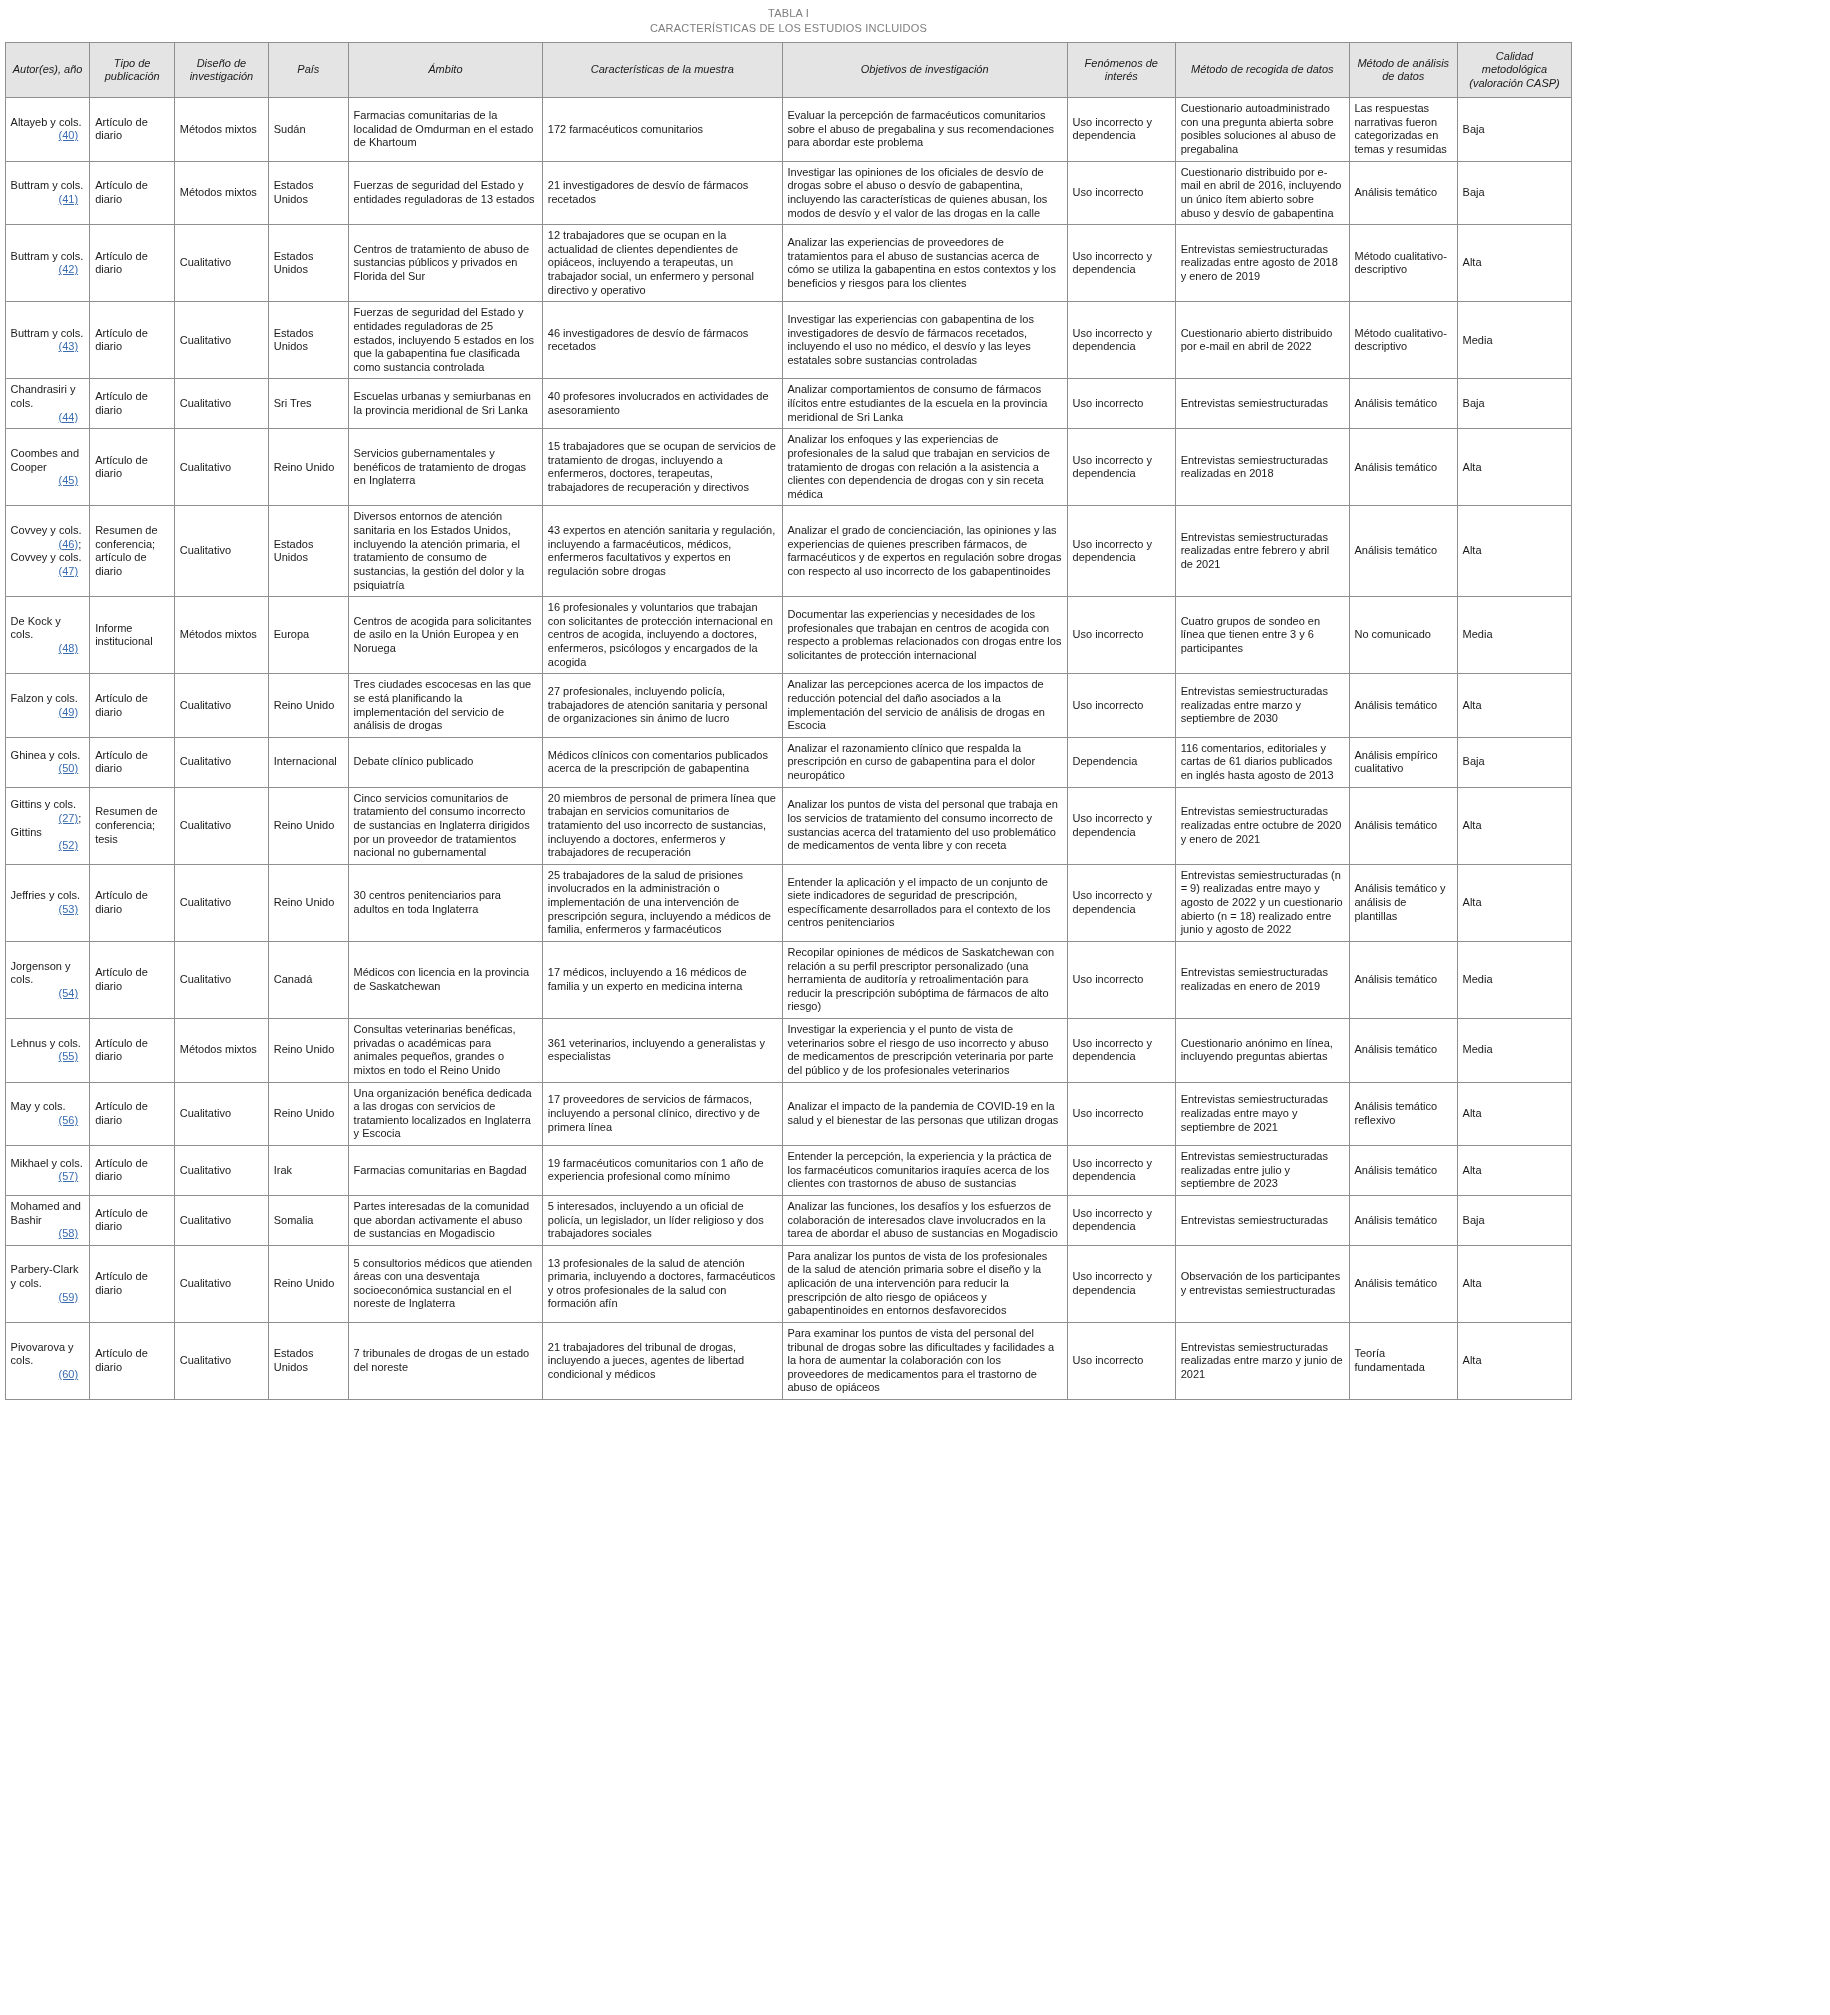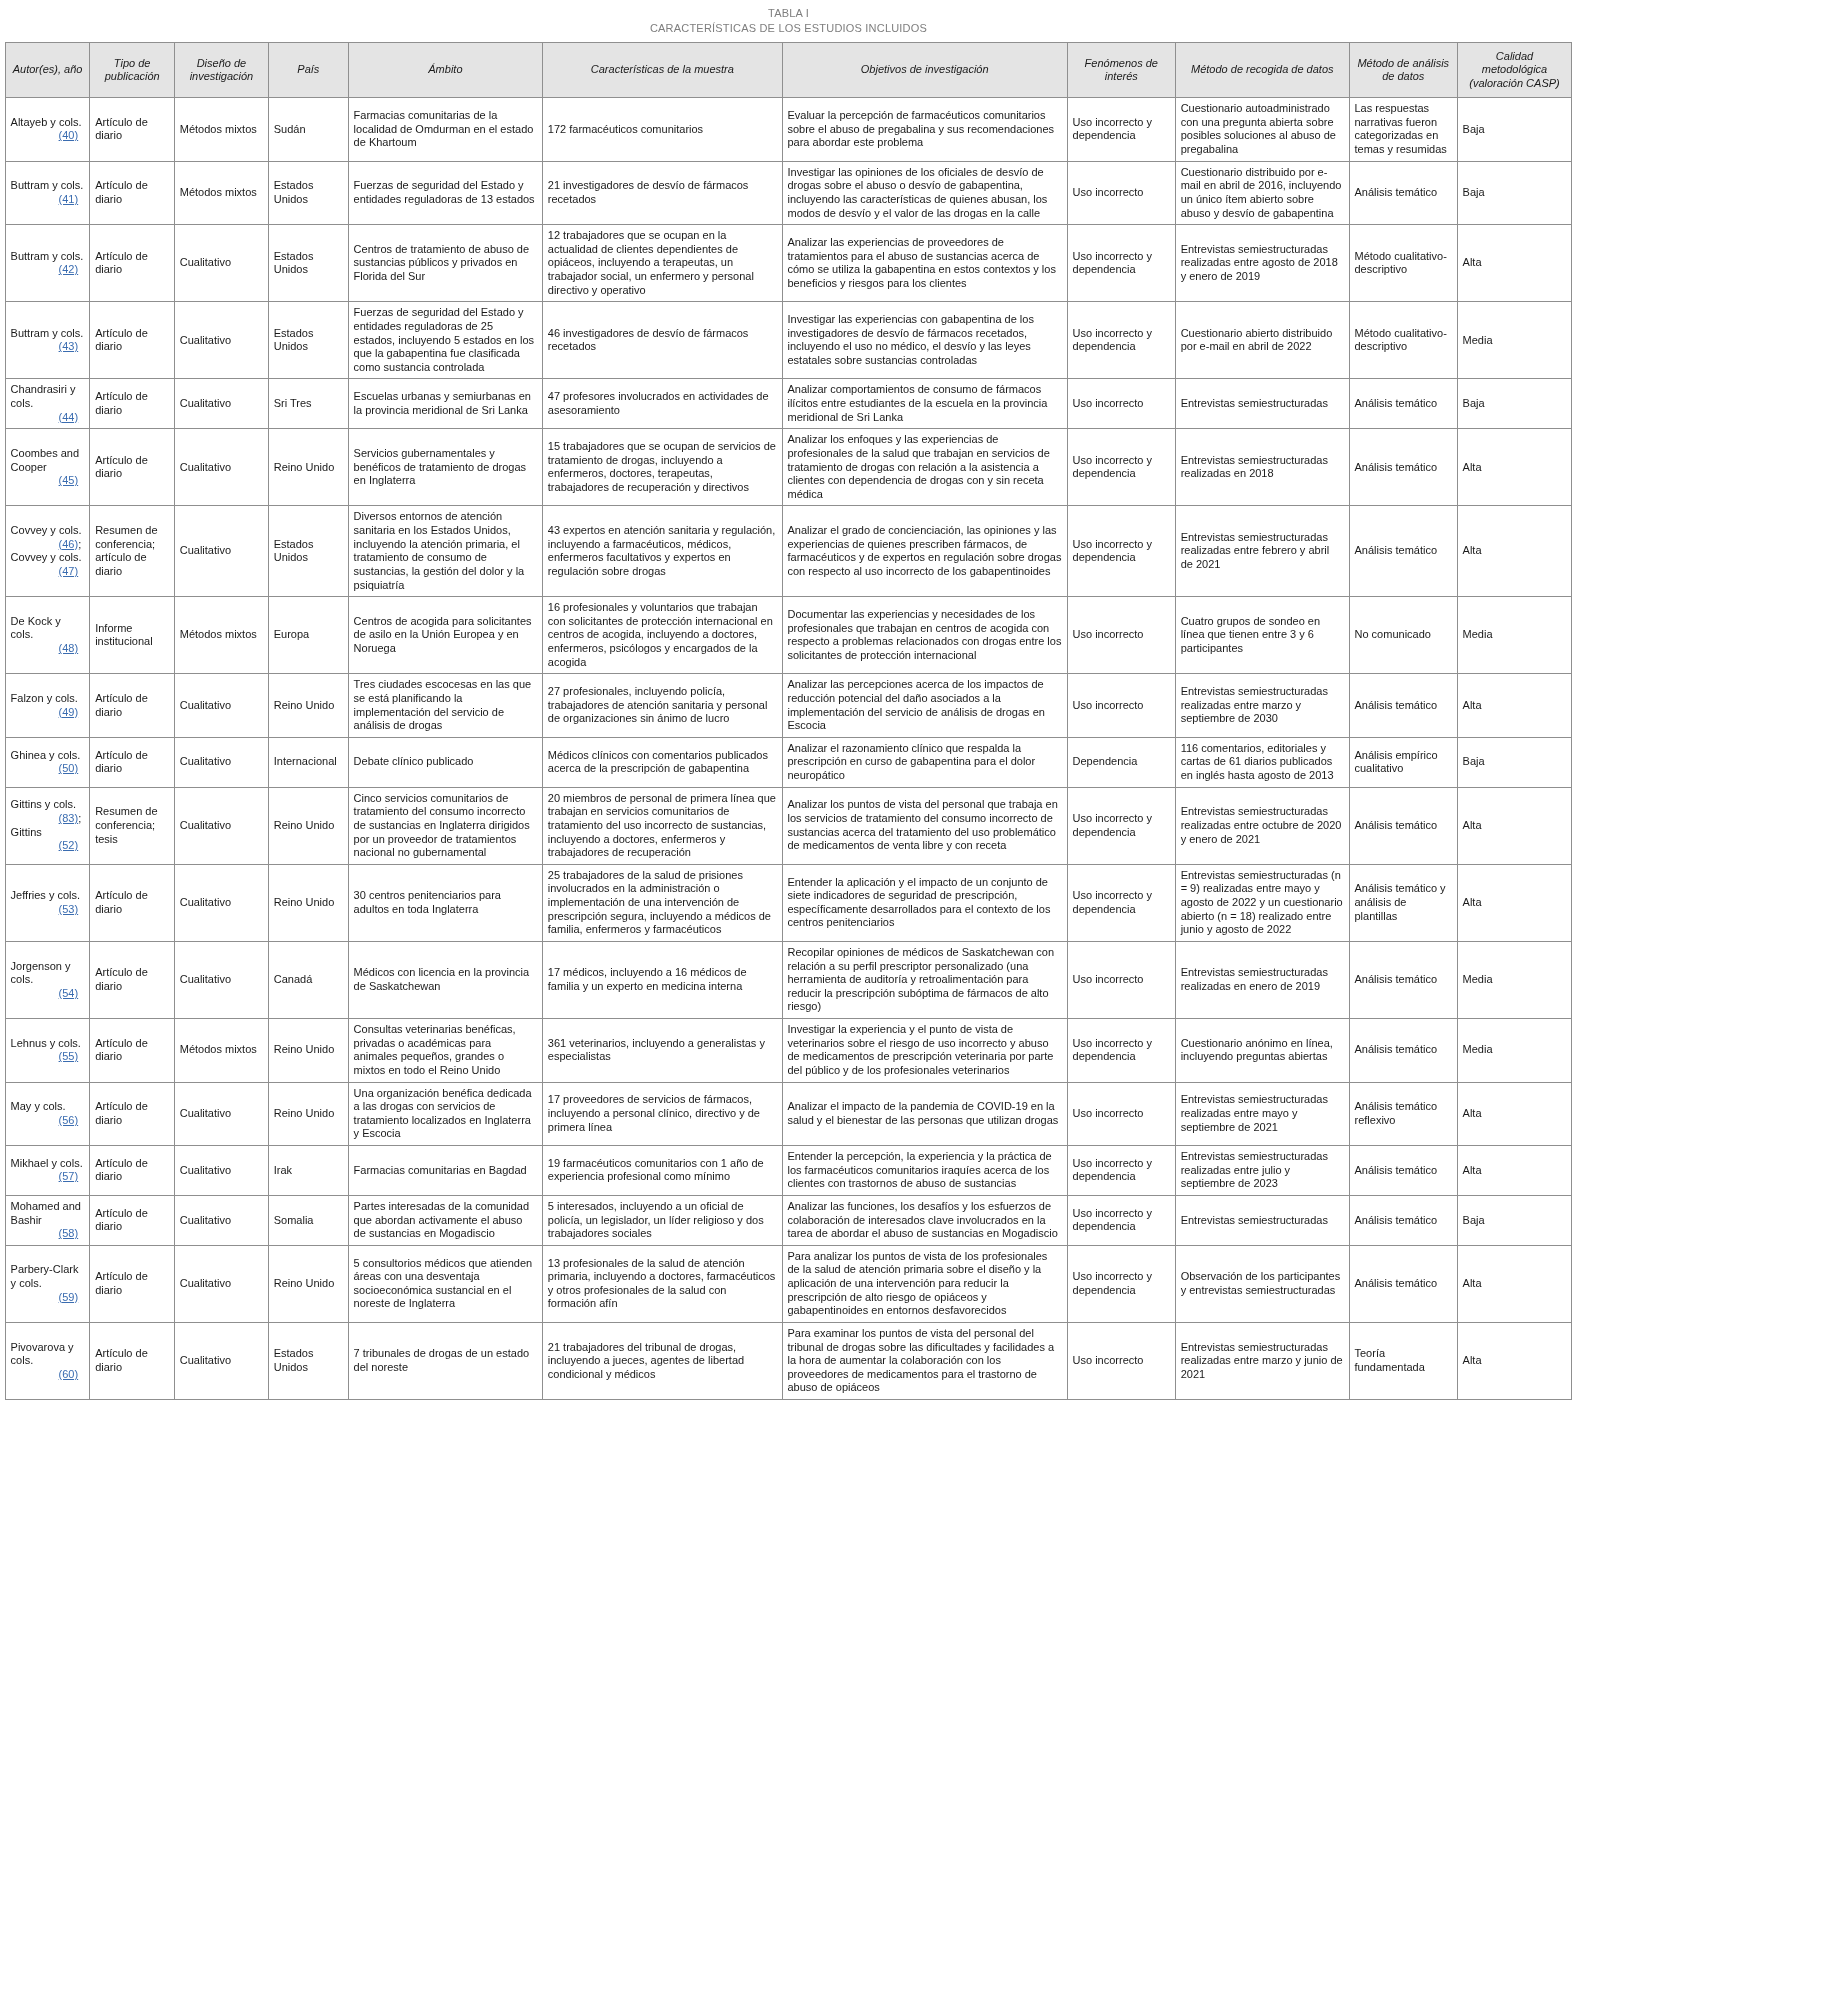--- a/index.html
+++ b/index.html
@@ -128,21 +128,21 @@
           <td>Cuestionario abierto distribuido por e-mail en abril de 2022</td>
           <td>Método cualitativo-descriptivo</td>
           <td>Media</td>
         </tr>
         <tr>
           <td>Chandrasiri y cols. <a class="ref">(44)</a></td>
           <td>Artículo de diario</td>
           <td>Cualitativo</td>
           <td>Sri Tres</td>
           <td>Escuelas urbanas y semiurbanas en la provincia meridional de Sri Lanka</td>
-          <td>47 profesores involucrados en actividades de asesoramiento</td>
+          <td>40 profesores involucrados en actividades de asesoramiento</td>
           <td>Analizar comportamientos de consumo de fármacos ilícitos entre estudiantes de la escuela en la provincia meridional de Sri Lanka</td>
           <td>Uso incorrecto</td>
           <td>Entrevistas semiestructuradas</td>
           <td>Análisis temático</td>
           <td>Baja</td>
         </tr>
         <tr>
           <td>Coombes and Cooper <a class="ref">(45)</a></td>
           <td>Artículo de diario</td>
           <td>Cualitativo</td>
@@ -201,21 +201,21 @@
           <td>Internacional</td>
           <td>Debate clínico publicado</td>
           <td>Médicos clínicos con comentarios publicados acerca de la prescripción de gabapentina</td>
           <td>Analizar el razonamiento clínico que respalda la prescripción en curso de gabapentina para el dolor neuropático</td>
           <td>Dependencia</td>
           <td>116 comentarios, editoriales y cartas de 61 diarios publicados en inglés hasta agosto de 2013</td>
           <td>Análisis empírico cualitativo</td>
           <td>Baja</td>
         </tr>
         <tr>
-          <td>Gittins y cols. <a class="ref">(83)</a>; Gittins <a class="ref">(52)</a></td>
+          <td>Gittins y cols. <a class="ref">(27)</a>; Gittins <a class="ref">(52)</a></td>
           <td>Resumen de conferencia; tesis</td>
           <td>Cualitativo</td>
           <td>Reino Unido</td>
           <td>Cinco servicios comunitarios de tratamiento del consumo incorrecto de sustancias en Inglaterra dirigidos por un proveedor de tratamientos nacional no gubernamental</td>
           <td>20 miembros de personal de primera línea que trabajan en servicios comunitarios de tratamiento del uso incorrecto de sustancias, incluyendo a doctores, enfermeros y trabajadores de recuperación</td>
           <td>Analizar los puntos de vista del personal que trabaja en los servicios de tratamiento del consumo incorrecto de sustancias acerca del tratamiento del uso problemático de medicamentos de venta libre y con receta</td>
           <td>Uso incorrecto y dependencia</td>
           <td>Entrevistas semiestructuradas realizadas entre octubre de 2020 y enero de 2021</td>
           <td>Análisis temático</td>
           <td>Alta</td>

